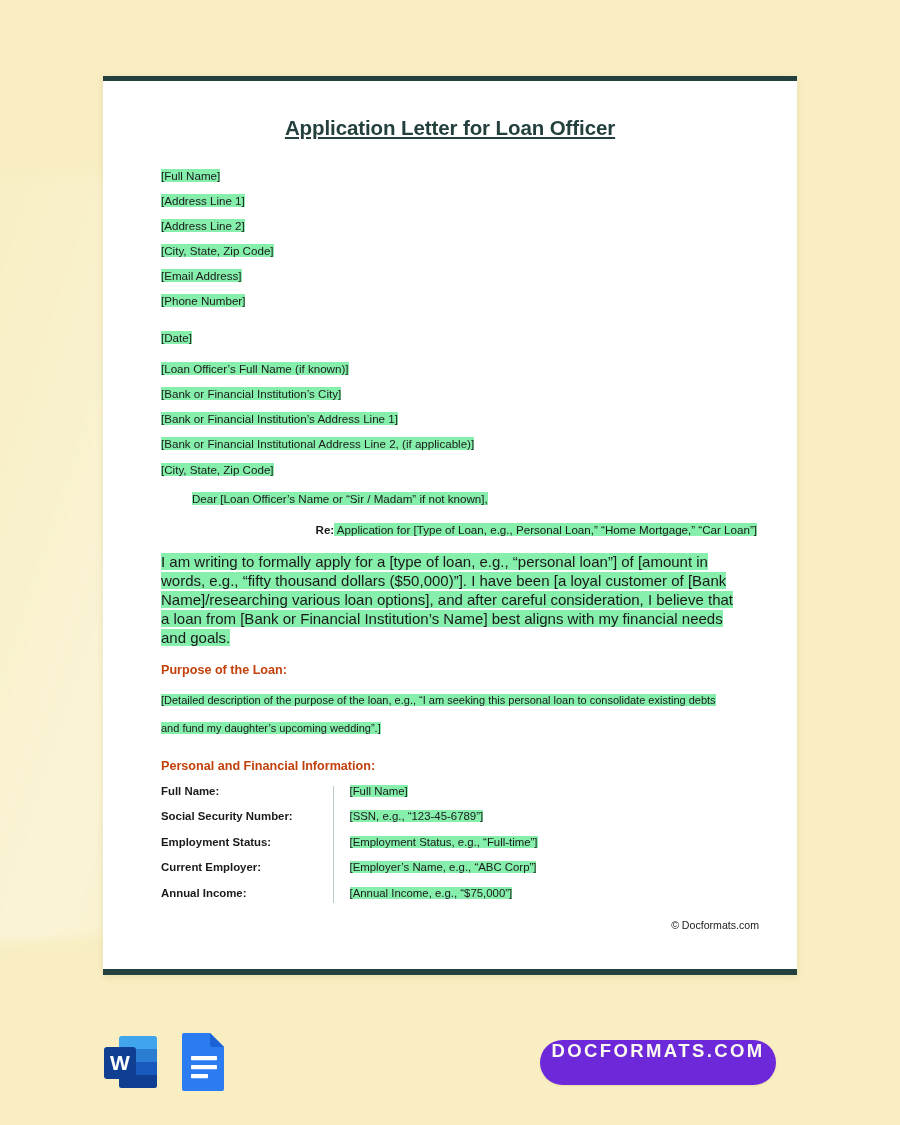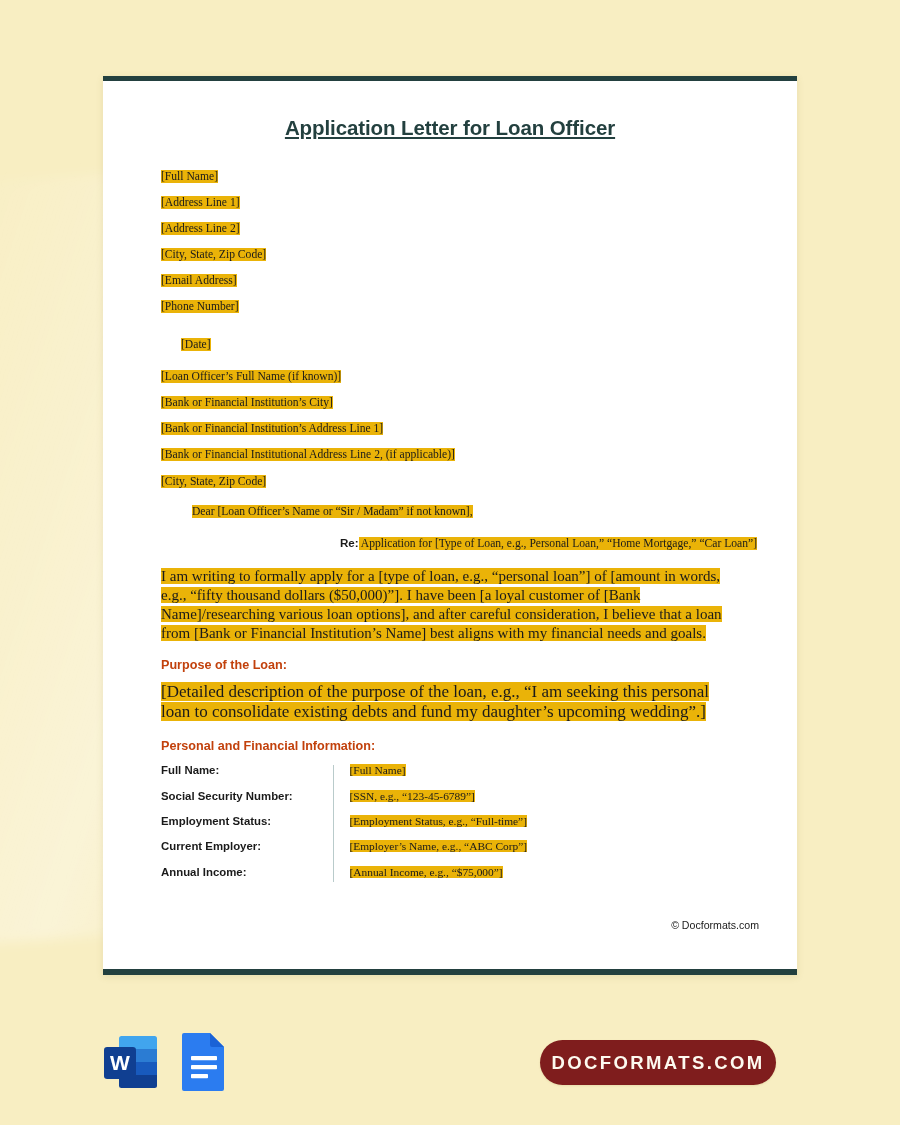--- a/index.html
+++ b/index.html
@@ -88,23 +88,22 @@
     font-size: 20.5px;
     font-weight: bold;
     color: #23403f;
     letter-spacing: -0.1px;
     margin-left: -18px;
     text-decoration: underline;
   }
 
   
   .hl {
-    background: #eab308;
+    background: #86efac;
     box-decoration-break: clone;
-    font-family: Liberation Serif, serif;
     -webkit-box-decoration-break: clone;
   }
 
   .addr-line {
     font-size: 11.6px;
     color: #1a1a1a;
     line-height: 1;
     margin-bottom: 13.5px;
   }
   .addr-line:first-child { margin-top: 0; }
@@ -137,23 +136,23 @@
   }
 
   .sec-head {
     font-size: 12.6px;
     font-weight: bold;
     color: #c2410c;
     line-height: 1;
     margin: 0 0 10px 0;
   }
   .sec-para {
-    font-size: 17px;
-    color: #1a1a1a;
-    line-height: 20px;
+    font-size: 11px;
+    color: #1a1a1a;
+    line-height: 28px;
     margin: 0 0 18px 0;
     max-width: 560px;
   }
 
   .pf-head { margin-bottom: 13px; }
 
   
   .info-table {
     position: relative;
     width: 470px;
@@ -196,23 +195,23 @@
   }
   .icon-word, .icon-gdocs { display: block; }
 
   .brand-pill {
     position: absolute;
     right: 124px;
     top: 1040px;
     width: 236px;
     height: 45px;
     border-radius: 23px;
-    background: #7f1d1d;
+    background: #6d28d9;
     display: flex;
-    align-items: center;
+    align-items: flex-start;
     justify-content: center;
     box-shadow: 0 1px 2px rgba(160,145,80,0.18);
   }
   .brand-pill span {
     font-size: 18.5px;
     font-weight: bold;
     letter-spacing: 2.4px;
     color: #fdfaf0;
     font-family: "Liberation Sans", sans-serif;
   }
@@ -236,21 +235,21 @@
       <div class="addr-line"><span class="hl">[Full Name]</span></div>
       <div class="addr-line"><span class="hl">[Address Line 1]</span></div>
       <div class="addr-line"><span class="hl">[Address Line 2]</span></div>
       <div class="addr-line"><span class="hl">[City, State, Zip Code]</span></div>
       <div class="addr-line"><span class="hl">[Email Address]</span></div>
       <div class="addr-line"><span class="hl">[Phone Number]</span></div>
     </div>
 
     <div class="gap-sm"></div>
 
-    <div class="addr-line" style="margin-bottom:20px;margin-left:20px;"><span class="hl">[Date]</span></div>
+    <div class="addr-line" style="margin-bottom:20px;"><span class="hl">[Date]</span></div>
 
     <div>
       <div class="addr-line"><span class="hl">[Loan Officer’s Full Name (if known)]</span></div>
       <div class="addr-line"><span class="hl">[Bank or Financial Institution’s City]</span></div>
       <div class="addr-line"><span class="hl">[Bank or Financial Institution’s Address Line 1]</span></div>
       <div class="addr-line"><span class="hl">[Bank or Financial Institutional Address Line 2, (if applicable)]</span></div>
       <div class="addr-line" style="margin-bottom:18px;"><span class="hl">[City, State, Zip Code]</span></div>
     </div>
 
     <div class="salutation">

